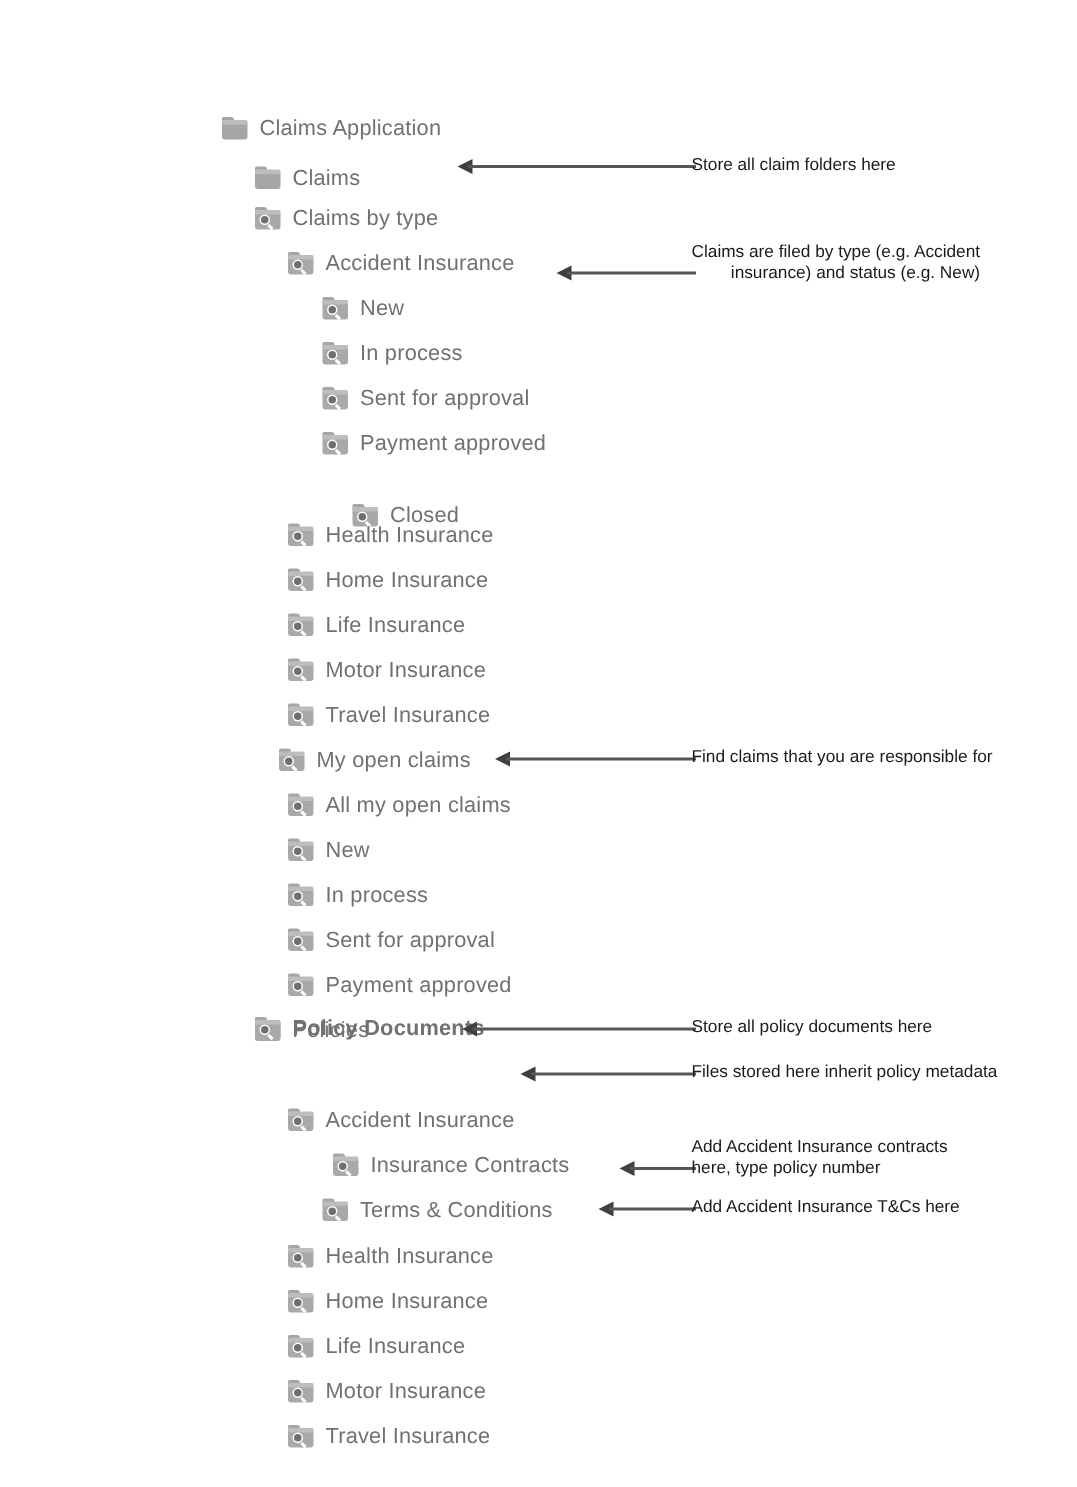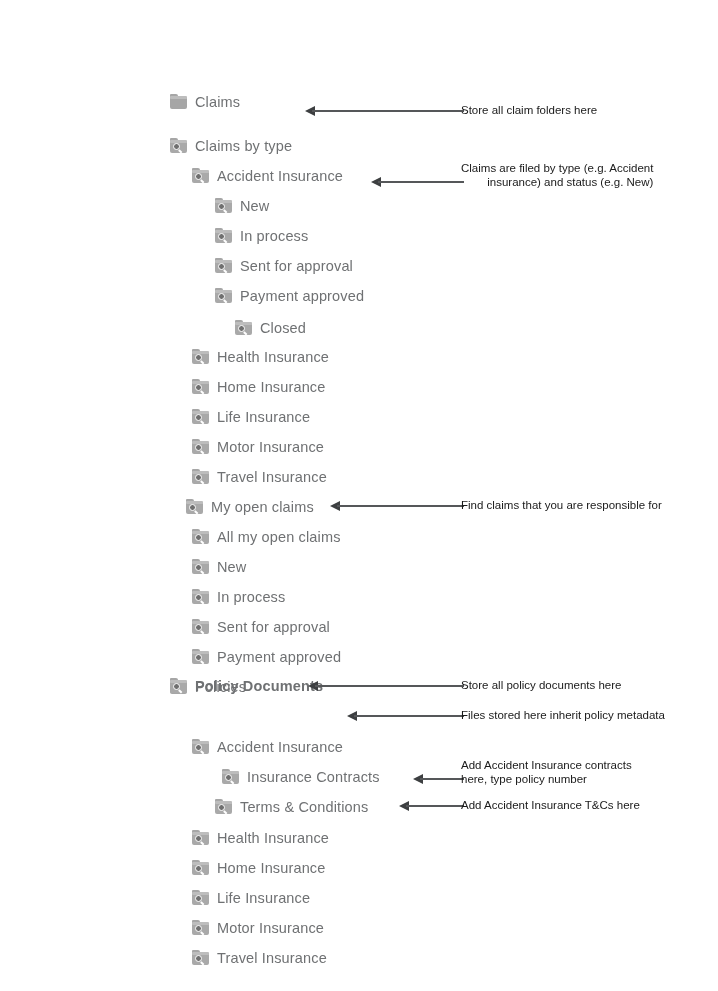--- a/index.html
+++ b/index.html
@@ -130,26 +130,34 @@
     height: 0;
     border-top: 5.5px solid transparent;
     border-bottom: 5.5px solid transparent;
     border-right: 10px solid #3d3f41;
   }
 </style>
 </head>
 <body>
 
 <div id="tree-root">
-    <div class="tree-item" style="left: 170px; top: 90px;">
+    <div class="tree-item" style="left: 148px; top: 74px;">
       <span class="tree-icon">
         <span class="folder-tab"></span>
         <span class="folder-body"></span>
         <span class="folder-flap"></span>
       </span>
+      <span class="tree-label">Claims Application</span>
+    </div>
+    <div class="tree-item" style="left: 170px; top: 107px;">
+      <span class="tree-icon">
+        <span class="folder-tab"></span>
+        <span class="folder-body"></span>
+        <span class="folder-flap"></span>
+      </span>
       <span class="tree-label">Claims</span>
     </div>
     <div class="tree-item" style="left: 170px; top: 134px;">
       <span class="tree-icon search-folder">
         <span class="folder-tab"></span>
         <span class="folder-body"></span>
         <span class="folder-flap"></span>
         <span class="mag-glass"></span>
         <span class="mag-handle"></span>
       </span>
@@ -198,21 +206,21 @@
     <div class="tree-item" style="left: 215px; top: 284px;">
       <span class="tree-icon search-folder">
         <span class="folder-tab"></span>
         <span class="folder-body"></span>
         <span class="folder-flap"></span>
         <span class="mag-glass"></span>
         <span class="mag-handle"></span>
       </span>
       <span class="tree-label">Payment approved</span>
     </div>
-    <div class="tree-item" style="left: 215px; top: 316px; padding-left: 20px;">
+    <div class="tree-item" style="left: 215px; top: 332px; padding-left: 20px;">
       <span class="tree-icon search-folder">
         <span class="folder-tab"></span>
         <span class="folder-body"></span>
         <span class="folder-flap"></span>
         <span class="mag-glass"></span>
         <span class="mag-handle"></span>
       </span>
       <span class="tree-label">Closed</span>
     </div>
     <div class="tree-item" style="left: 192px; top: 345px;">

